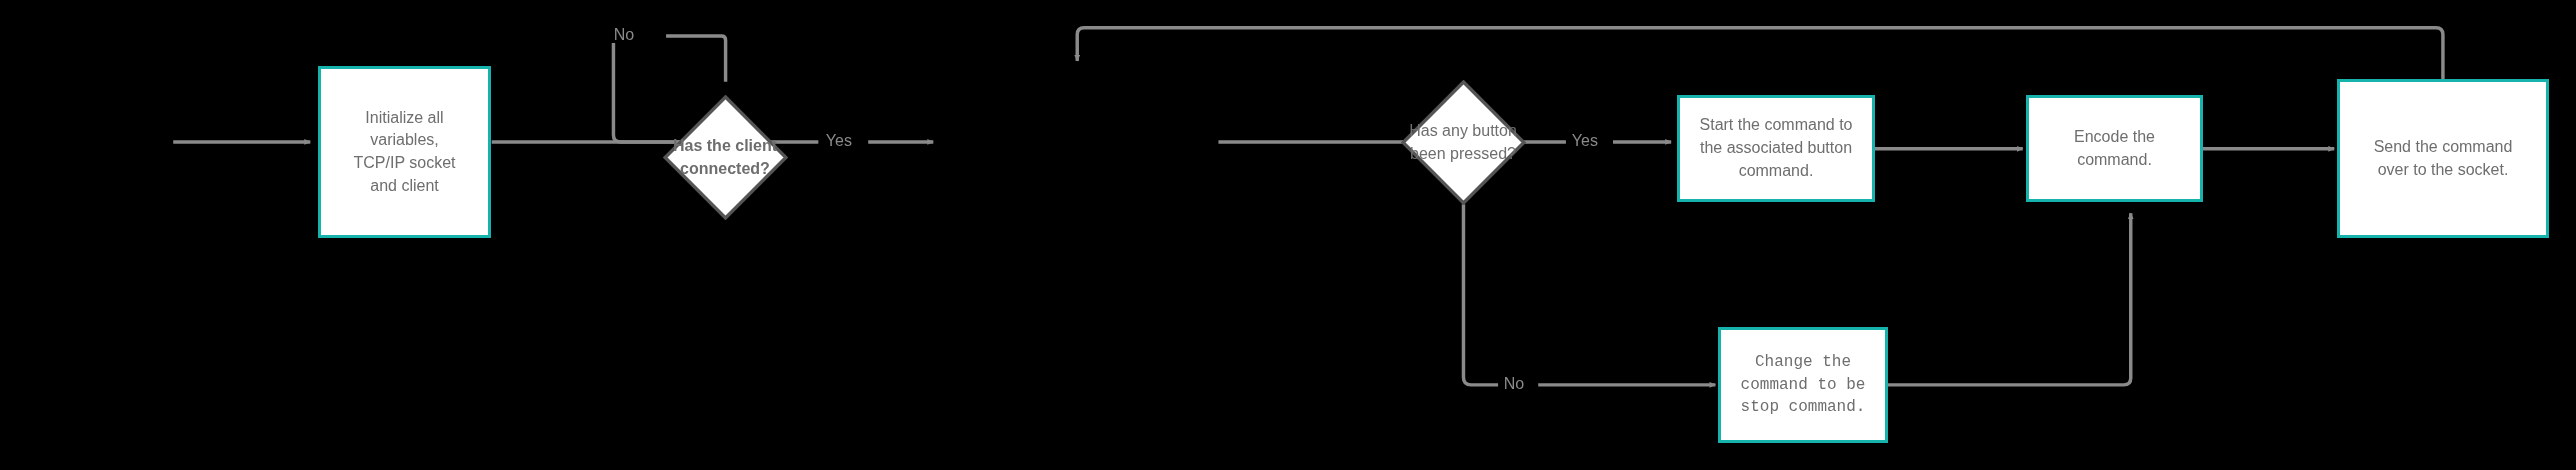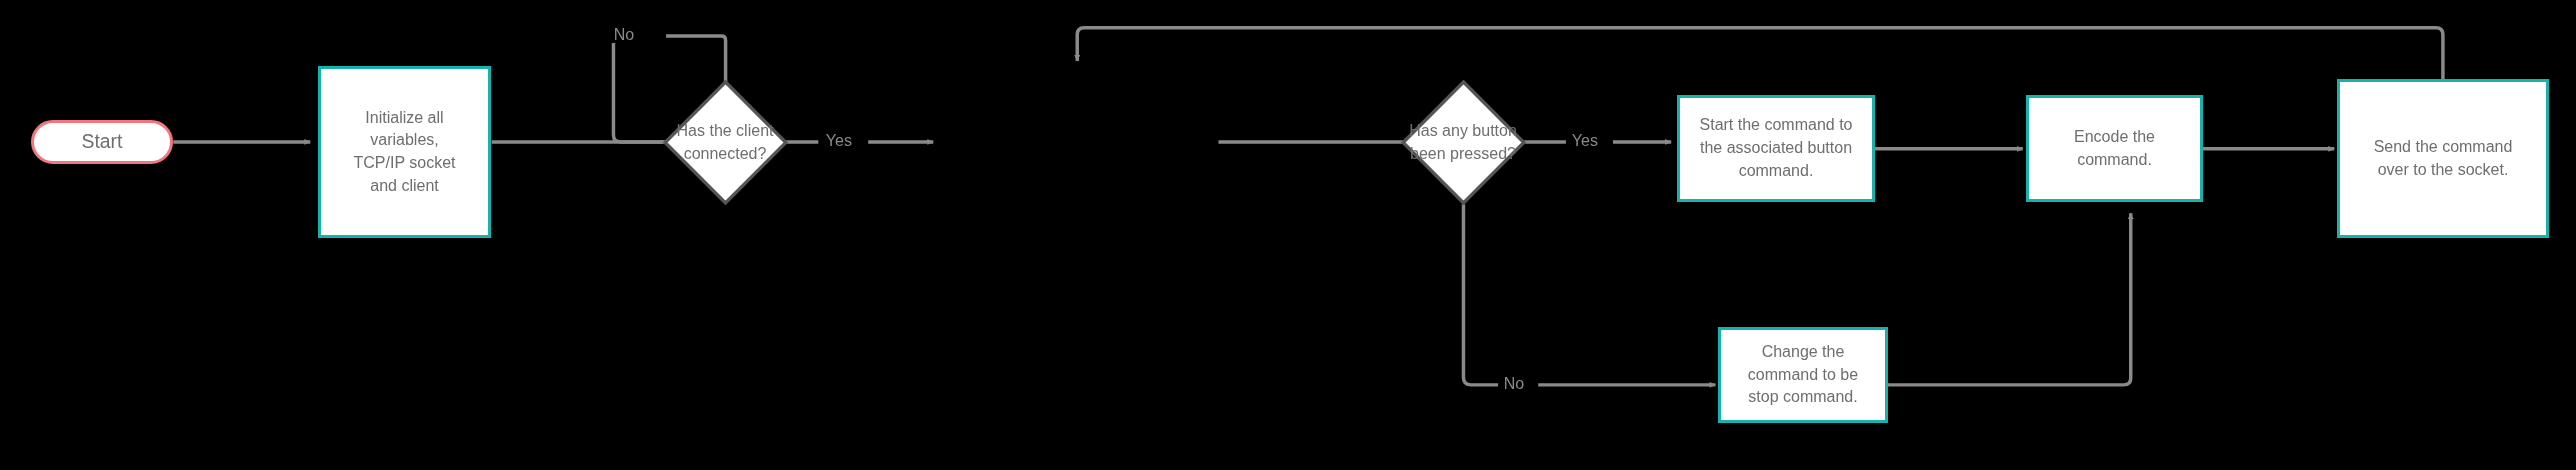--- a/index.html
+++ b/index.html
@@ -118,32 +118,29 @@
 
       <path d="M2114,295 L2114,545 Q2114,556 2125,556 L2164,556"></path>
       <path d="M2222,556 L2478,556" marker-end="url(#arrow)"></path>
 
       <path d="M2726,556 L3068,556 Q3078,556 3078,546 L3078,308" marker-end="url(#arrow)"></path>
 
       <path d="M3529,116 L3529,50 Q3529,40 3519,40 L1566,40 Q1556,40 1556,50 L1556,88" marker-end="url(#arrow)"></path>
     </g>
   </svg>
 
-  <div class="node terminator fs28" style="left:31px; top:120px; width:142px; height:44px;">
-    <span class="label">Start</span>
-  </div>
 
   <div class="node proc fs26" style="left:318px; top:66px; width:173px; height:172px;">
     <span class="label">Initialize all
 variables,
 TCP/IP socket
 and client</span>
   </div>
 
-  <div class="diamond-wrap" style="left:663px; top:80px; width:125px; height:125px;">
+  <div class="diamond-wrap" style="left:663px; top:95px; width:125px; height:125px;font-weight:bold;">
     <svg class="diamond-shape" viewBox="0 0 180 180" preserveAspectRatio="none">
       <polygon points="90,3 177,90 90,177 3,90" fill="#FFFFFF" stroke="#555555" stroke-width="5"></polygon>
     </svg>
     <div class="diamond-text fs26" style="width:208px; left:-42px;">Has the client
 connected?</div>
   </div>
 
 
   <div class="diamond-wrap" style="left:1401px; top:80px; width:125px; height:125px;">
     <svg class="diamond-shape" viewBox="0 0 180 180" preserveAspectRatio="none">
@@ -162,21 +159,21 @@
   <div class="node proc fs26" style="left:2026px; top:95px; width:177px; height:107px;">
     <span class="label">Encode the
 command.</span>
   </div>
 
   <div class="node proc fs26" style="left:2337px; top:79px; width:212px; height:159px;">
     <span class="label">Send the command
 over to the socket.</span>
   </div>
 
-  <div class="node proc fs26" style="left:1718px; top:327px; width:170px; height:96px;">
+  <div class="node proc fs26" style="left:1718px; top:327px; width:170px; height:116px;font-family:Liberation Mono, monospace;">
     <span class="label">Change the
 command to be
 stop command.</span>
   </div>
 
   <div class="edge-label fs26" style="left:609px; top:27px;">No</div>
   <div class="edge-label fs26" style="left:821px; top:133px;">Yes</div>
   <div class="edge-label fs26" style="left:1567px; top:133px;">Yes</div>
   <div class="edge-label fs26" style="left:1499px; top:376px;">No</div>
 

